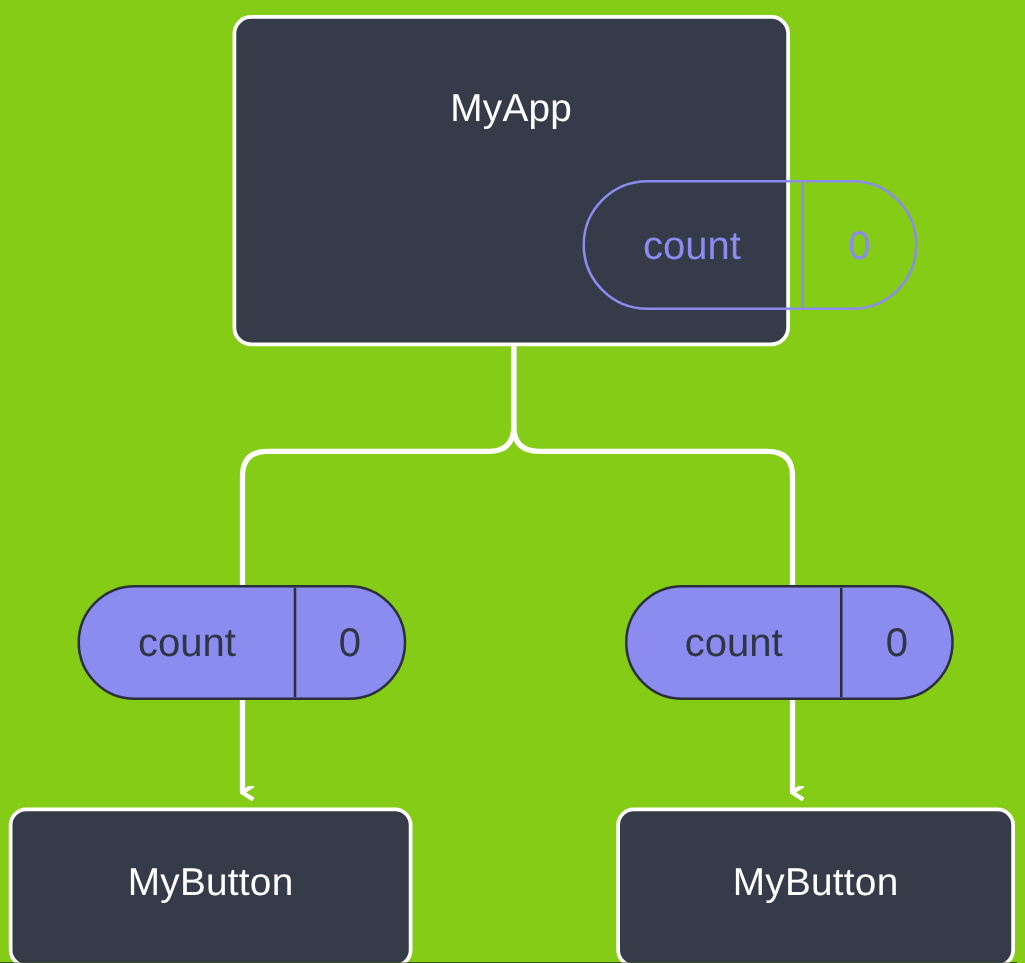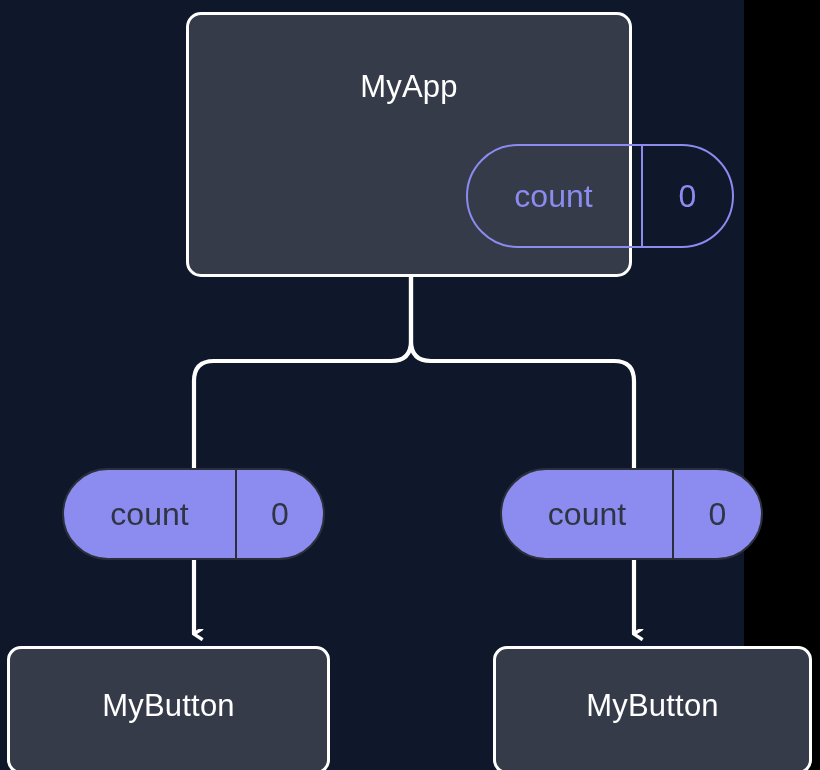--- a/index.html
+++ b/index.html
@@ -9,23 +9,23 @@
     background: #000000;
   }
   body {
     width: 820px;
     height: 770px;
     overflow: hidden;
     font-family: "Liberation Sans", sans-serif;
   }
   #stage {
     position: relative;
-    width: 744px;
+    width: 820px;
     height: 770px;
-    background: #0f172a;
+    background: #84cc16;
   }
   #edges {
     position: absolute;
     left: 0;
     top: 0;
     width: 820px;
     height: 770px;
     pointer-events: none;
   }
 

